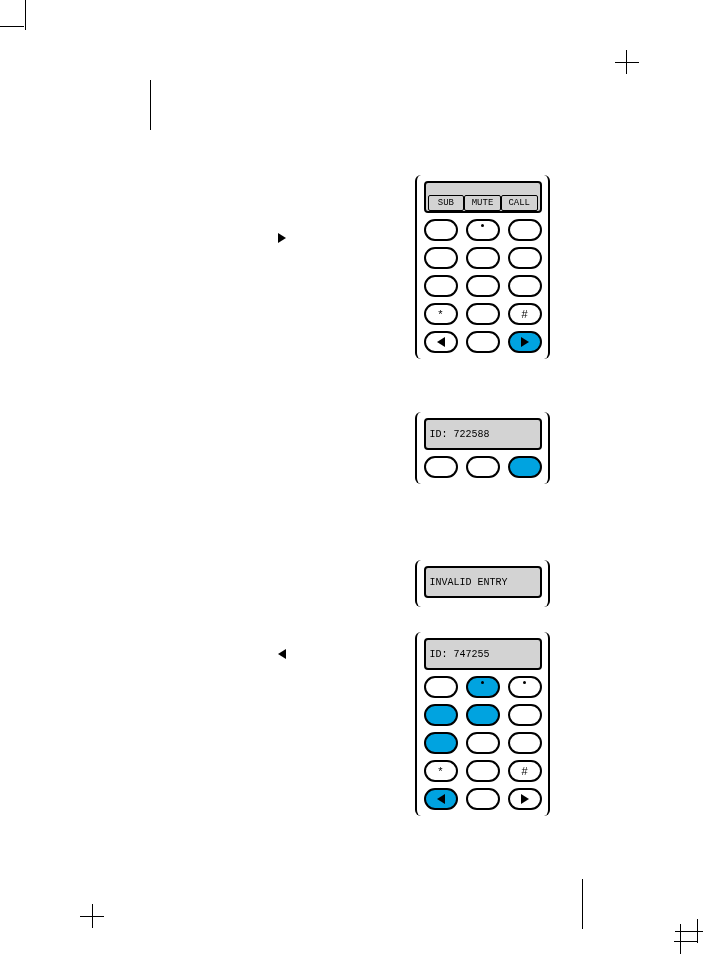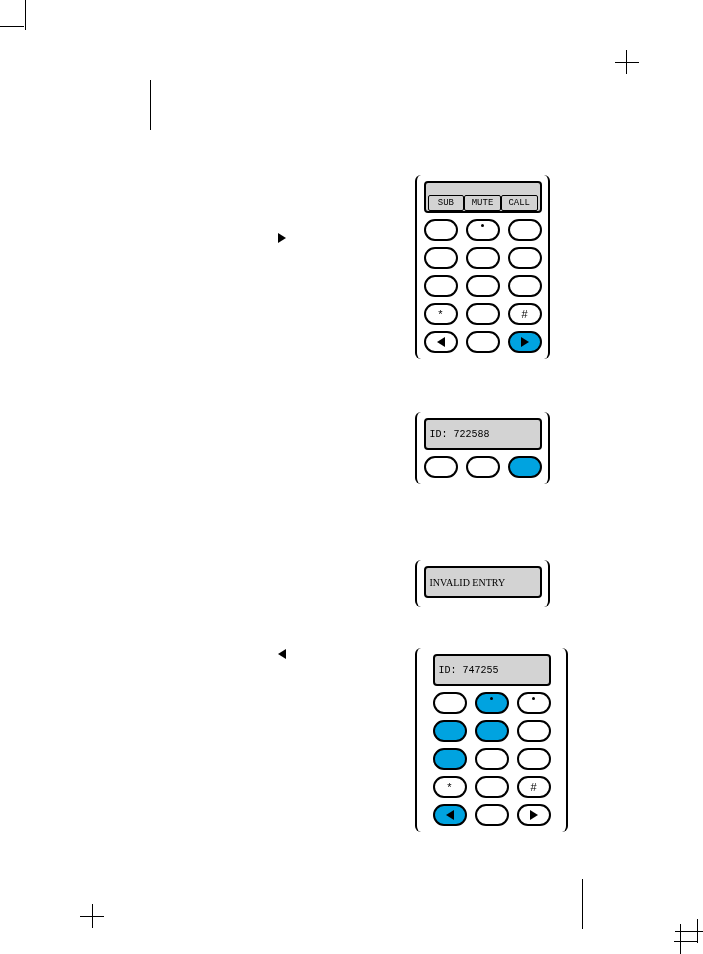--- a/index.html
+++ b/index.html
@@ -199,24 +199,24 @@
 <div class="panel" style="top:412px; left:415px; width:135px;">
   <div class="lcd">ID: 722588</div>
   <div class="keypad" style="grid-template-rows: auto;">
     <div class="key"></div>
     <div class="key"></div>
     <div class="key blue"></div>
   </div>
 </div>
 
 <div class="panel" style="top:560px; left:415px; width:135px;">
-  <div class="lcd" style="margin-bottom:3px;font-family:Liberation Serif, serif;">INVALID ENTRY</div>
-</div>
-
-<div class="panel" style="top:648px; left:415px; width:153px;">
+  <div class="lcd" style="margin-bottom:3px;">INVALID ENTRY</div>
+</div>
+
+<div class="panel" style="top:632px; left:415px; width:135px;">
   <div class="lcd">ID: 747255</div>
   <div class="keypad">
     <div class="key"></div>
     <div class="key blue">
         <span class="dot" style="background:#000"></span>
       </div>
     <div class="key">
         <span class="dot"></span>
       </div>
     <div class="key blue"></div>

